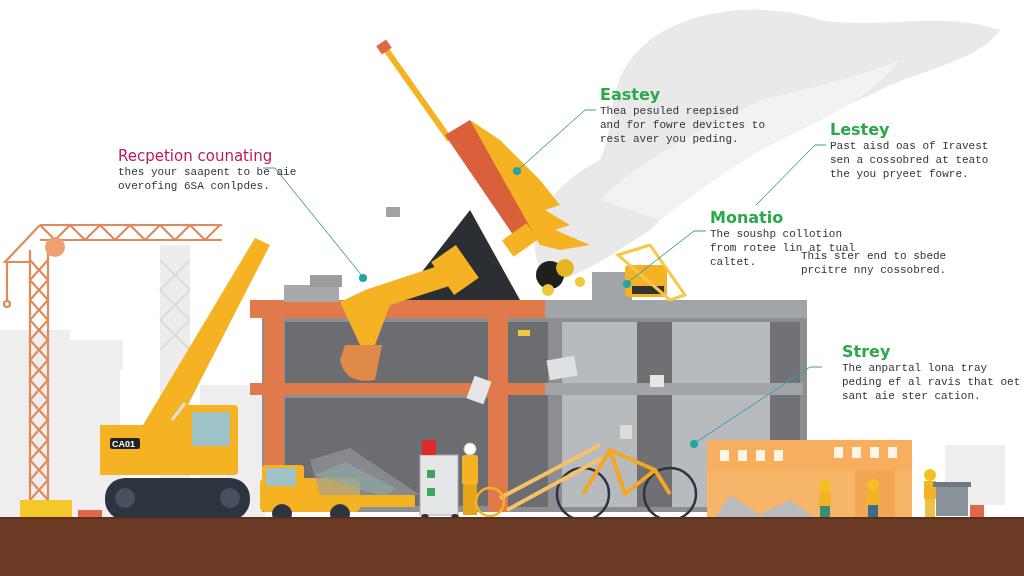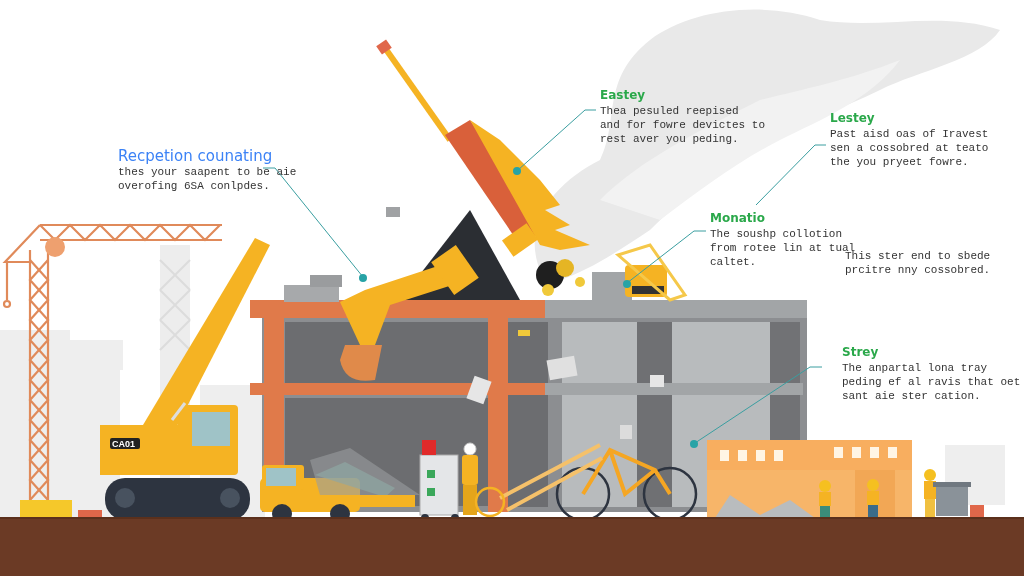--- a/index.html
+++ b/index.html
@@ -1,21 +1,21 @@
 <!DOCTYPE html>
 <html><head>
 <meta charset="utf-8">
 <style>
   html,body{margin:0;padding:0;}
   body{width:1024px;height:576px;overflow:hidden;background:#ffffff;position:relative;font-family:"Liberation Sans",sans-serif;}
   .layer{position:absolute;left:0;top:0;width:1024px;height:576px;}
   .callout{position:absolute;color:#333;}
-  .callout .title{font-weight:bold;color:#2aa84a;font-size:12px;line-height:18px;font-family:"DejaVu Sans",sans-serif;}
+  .callout .title{font-weight:bold;color:#2aa84a;font-size:16px;line-height:18px;font-family:"DejaVu Sans",sans-serif;}
   .callout .body{font-size:11px;line-height:14px;color:#333;font-family:Liberation Mono, monospace;}
-  .callout .title.dark{color:#3b82f6;font-weight:normal;font-size:15px;}
+  .callout .title.dark{color:#be185d;font-weight:normal;font-size:15px;}
 </style>
 </head>
 <body>
 
 <svg class="layer" viewBox="0 0 1024 576" width="1024" height="576">
 
   <g fill="#e9e9e9">
     <path d="M540 270 C520 220 560 180 600 160 C620 120 600 80 650 40 C690 10 760 0 820 20 C880 30 940 10 1000 30 C980 60 920 70 880 90 C840 110 800 120 760 150 C720 170 680 200 650 230 C620 250 590 270 560 280 Z"></path>
     <path d="M600 200 C640 160 700 130 760 100 C800 90 850 80 900 60 C870 100 820 120 780 140 C740 160 700 190 660 220 Z" fill="#f2f2f2"></path>
   </g>
@@ -210,35 +210,35 @@
   <div class="body">overofing 6SA conlpdes.</div>
 </div>
 
 <div class="callout" style="left:600px;top:86px;">
   <div class="title">Eastey</div>
   <div class="body">Thea pesuled reepised</div>
   <div class="body">and for fowre devictes to</div>
   <div class="body">rest aver you peding.</div>
 </div>
 
-<div class="callout" style="left:830px;top:109px;">
+<div class="callout" style="left:830px;top:121px;">
   <div class="title">Lestey</div>
   <div class="body">Past aisd oas of Iravest</div>
   <div class="body">sen a cossobred at teato</div>
   <div class="body">the you pryeet fowre.</div>
 </div>
 
 <div class="callout" style="left:710px;top:209px;">
   <div class="title">Monatio</div>
   <div class="body">The soushp collotion</div>
   <div class="body">from rotee lin at tual</div>
   <div class="body">caltet.</div>
 </div>
 
-<div class="callout" style="left:845px;top:249px;">
+<div class="callout" style="left:801px;top:249px;">
   <div class="body">This ster end to sbede</div>
   <div class="body">prcitre nny cossobred.</div>
 </div>
 
 <div class="callout" style="left:830px;top:343px;margin-left:12px;">
   <div class="title">Strey</div>
   <div class="body">The anpartal lona tray</div>
   <div class="body">peding ef al ravis that oet</div>
   <div class="body">sant aie ster cation.</div>
 </div>

